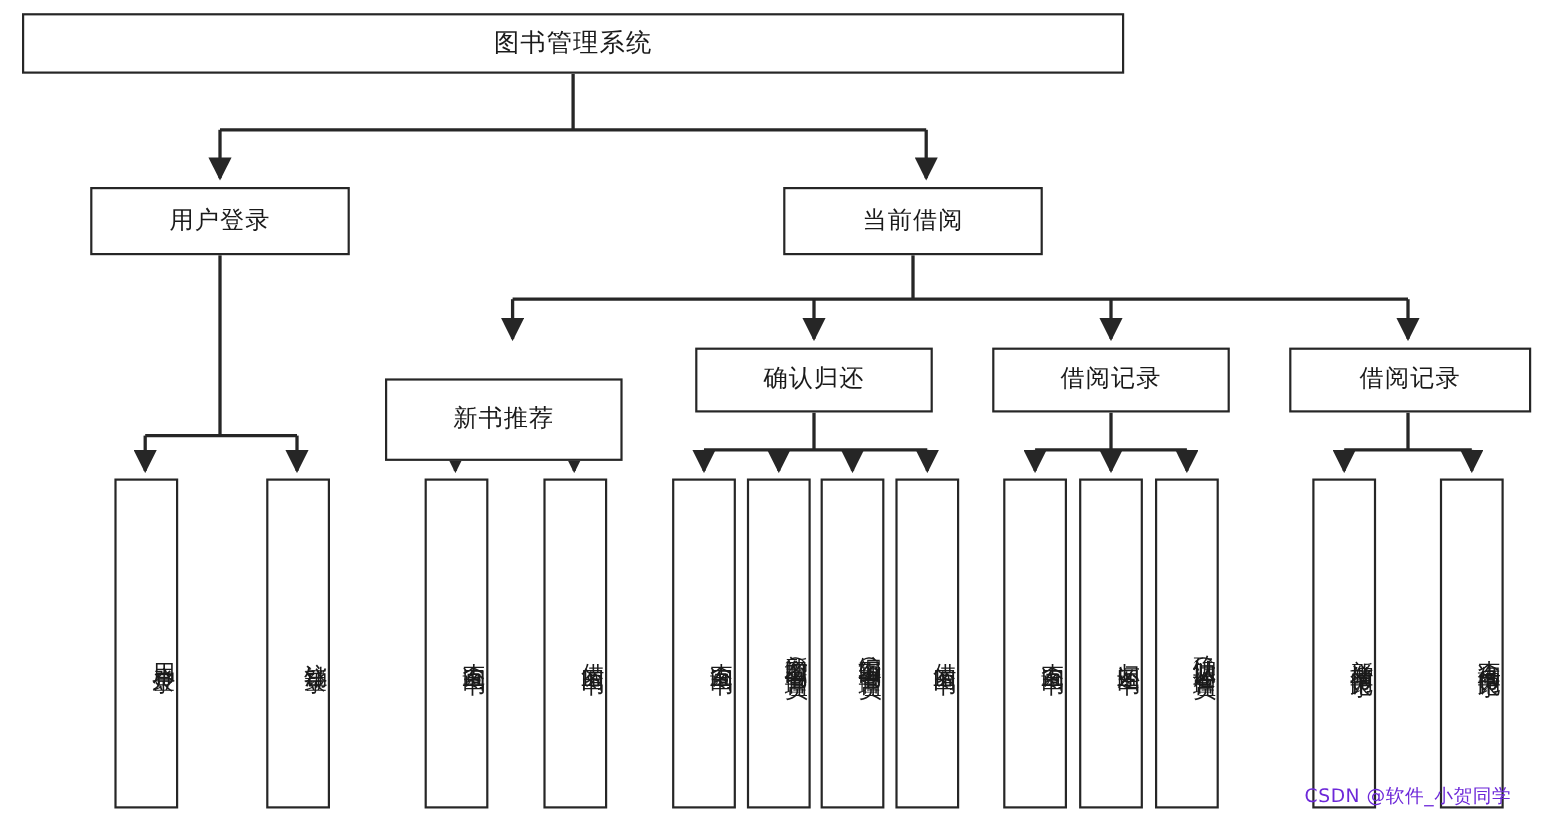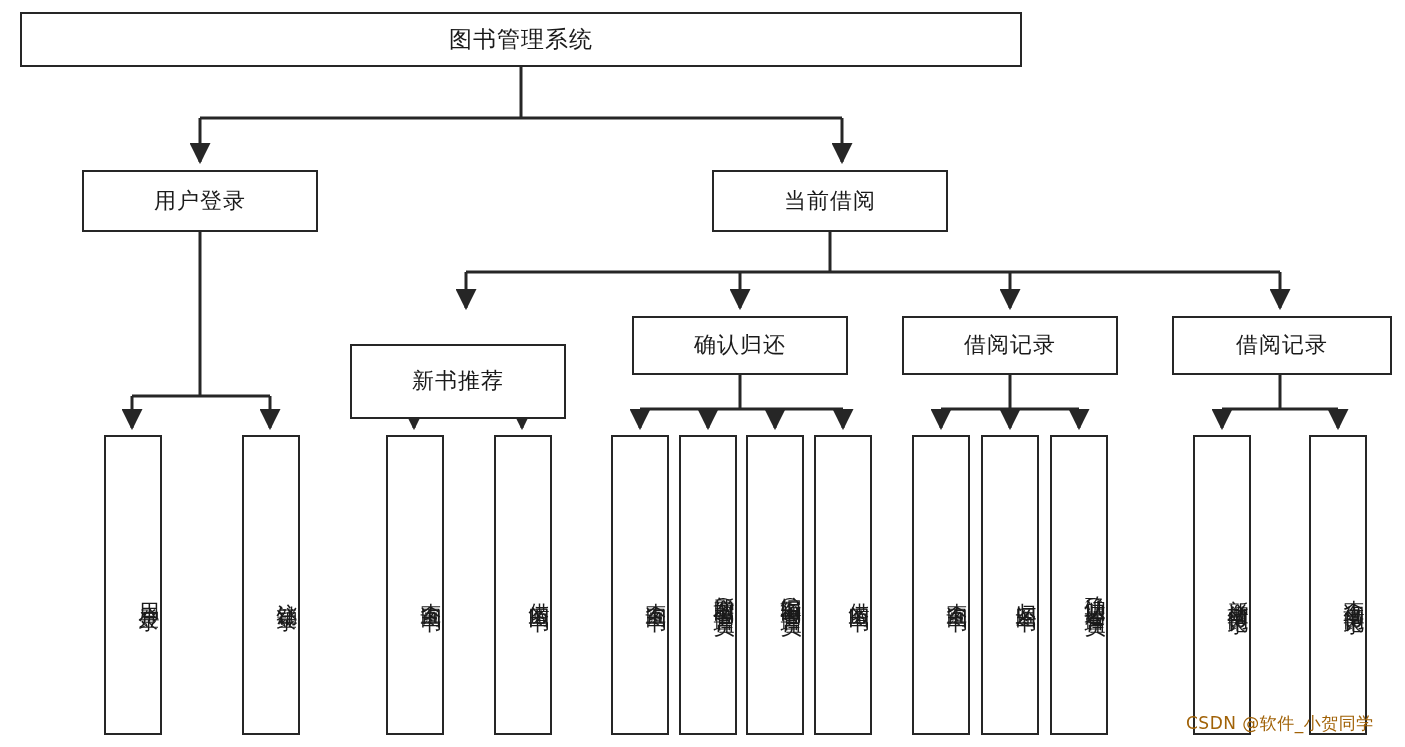--- a/index.html
+++ b/index.html
@@ -43,21 +43,21 @@
   .node.v span{
     writing-mode:vertical-rl;
     text-orientation:upright;
     display:block;
     white-space:nowrap;
   }
   .watermark{
     position:absolute;
     left:1186px;top:712px;
     font-size:17px;
-    color:#a16207;
+    color:#6d28d9;
     letter-spacing:.5px;
     white-space:nowrap;
     pointer-events:none;
   }
 </style>
 </head>
 <body>
 
 <div id="canvas">
 

